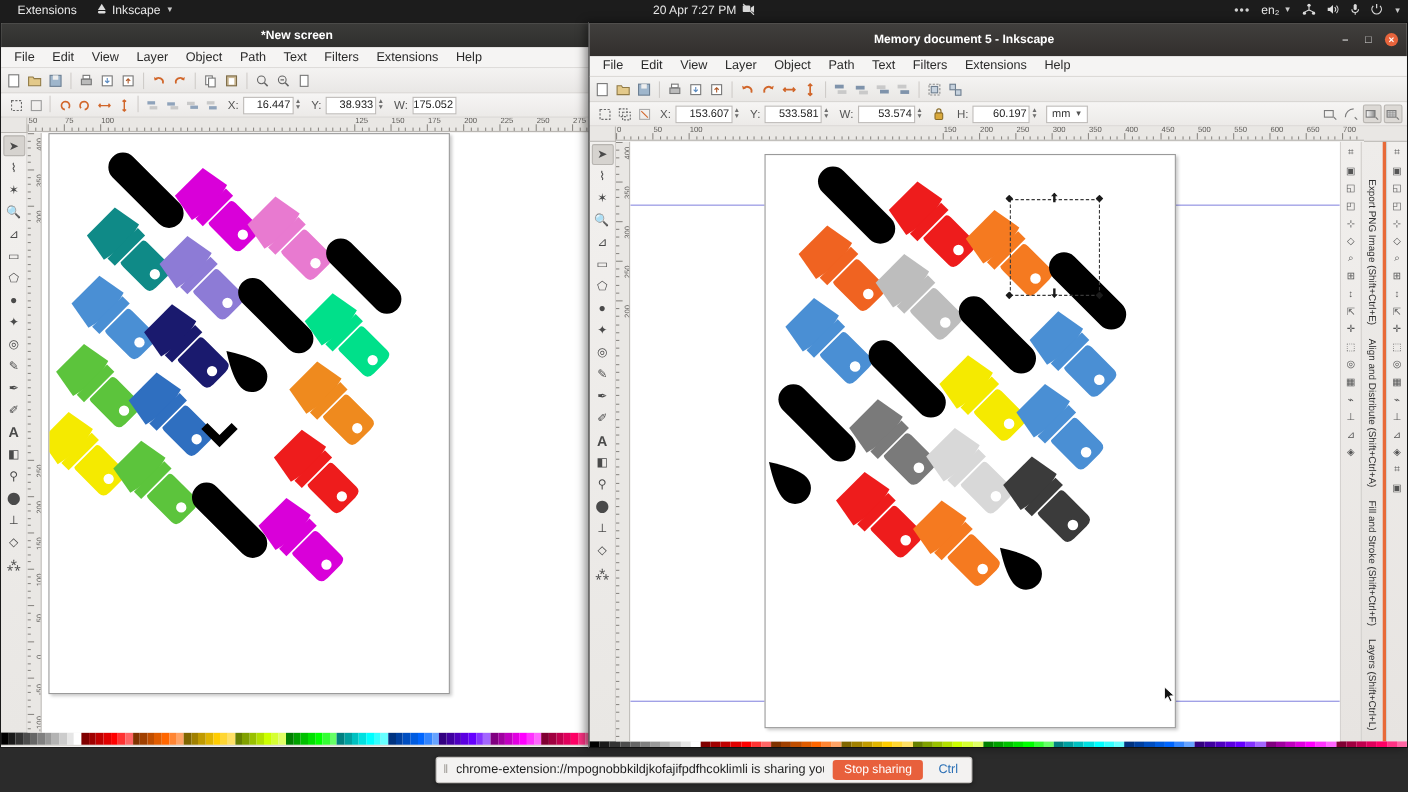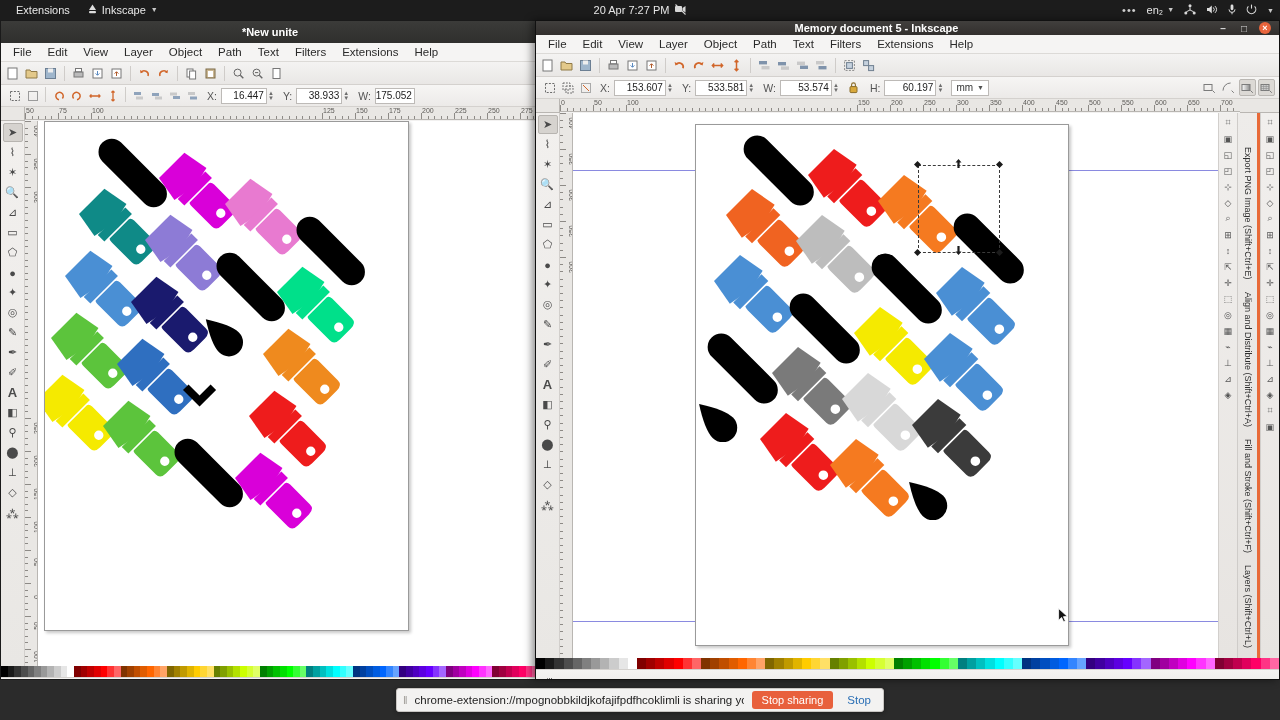--- a/index.html
+++ b/index.html
@@ -41,21 +41,21 @@
   }
   
   #win2 {
     position:absolute; left:535px; top:20px; width:745px; height:660px;
     background:#f2f1f0;
     border:1px solid #111;
     overflow:hidden;
     box-shadow:-3px 0 8px rgba(0,0,0,.45);
   }
   #win2 .titlebar {
-    height:14px; background:linear-gradient(#413f3d,#322f2d); color:#fff;
+    height:30px; background:linear-gradient(#413f3d,#322f2d); color:#fff;
     display:flex; align-items:center; font-weight:bold; font-size:11px;
     position:relative;
   }
   #win2 .titlebar .t-text { flex:1; text-align:center; }
   .wbtns { display:flex; align-items:center; gap:9px; padding-right:8px; }
   .wbtn { font-size:10px; color:#d8d8d8; width:12px; height:12px; display:flex; align-items:center; justify-content:center; }
   .wbtn.close { background:#e8643c; color:#fff; border-radius:50%; font-size:9px; }
 
   
   .menubar { height:19px; background:#f5f4f3; display:flex; align-items:center; padding-left:4px;
@@ -202,21 +202,21 @@
           <path d="M2.4 2.4 A4.3 4.3 0 1 0 8.6 2.4" stroke="#ddd" stroke-width="1.1" fill="none"></path>
           <path d="M5.5 0.6 V4.6" stroke="#ddd" stroke-width="1.1"></path>
         </svg>
     </span>
     <span class="caret">▼</span>
   </div>
 </div>
 
 <div id="win1">
   <div class="titlebar">
-    <span>*New unite</span>
+    <span>*New screen</span>
   </div>
 
   <div class="menubar" style="height:19px;">
     <span>File</span>
     <span>Edit</span>
     <span>View</span>
     <span>Layer</span>
     <span>Object</span>
     <span>Path</span>
     <span>Text</span>
@@ -1557,14 +1557,14 @@
 
     </div>
 
   </div>
 </div>
 
 <div id="sharebar">
   <span class="grip">‖</span>
   <span class="msg">chrome-extension://mpognobbkildjkofajifpdfhcoklimli is sharing your screen.</span>
   <span class="stopbtn">Stop sharing</span>
-  <span class="hidebtn">Stop</span>
+  <span class="hidebtn">Ctrl</span>
 </div>
 
 </body></html>

